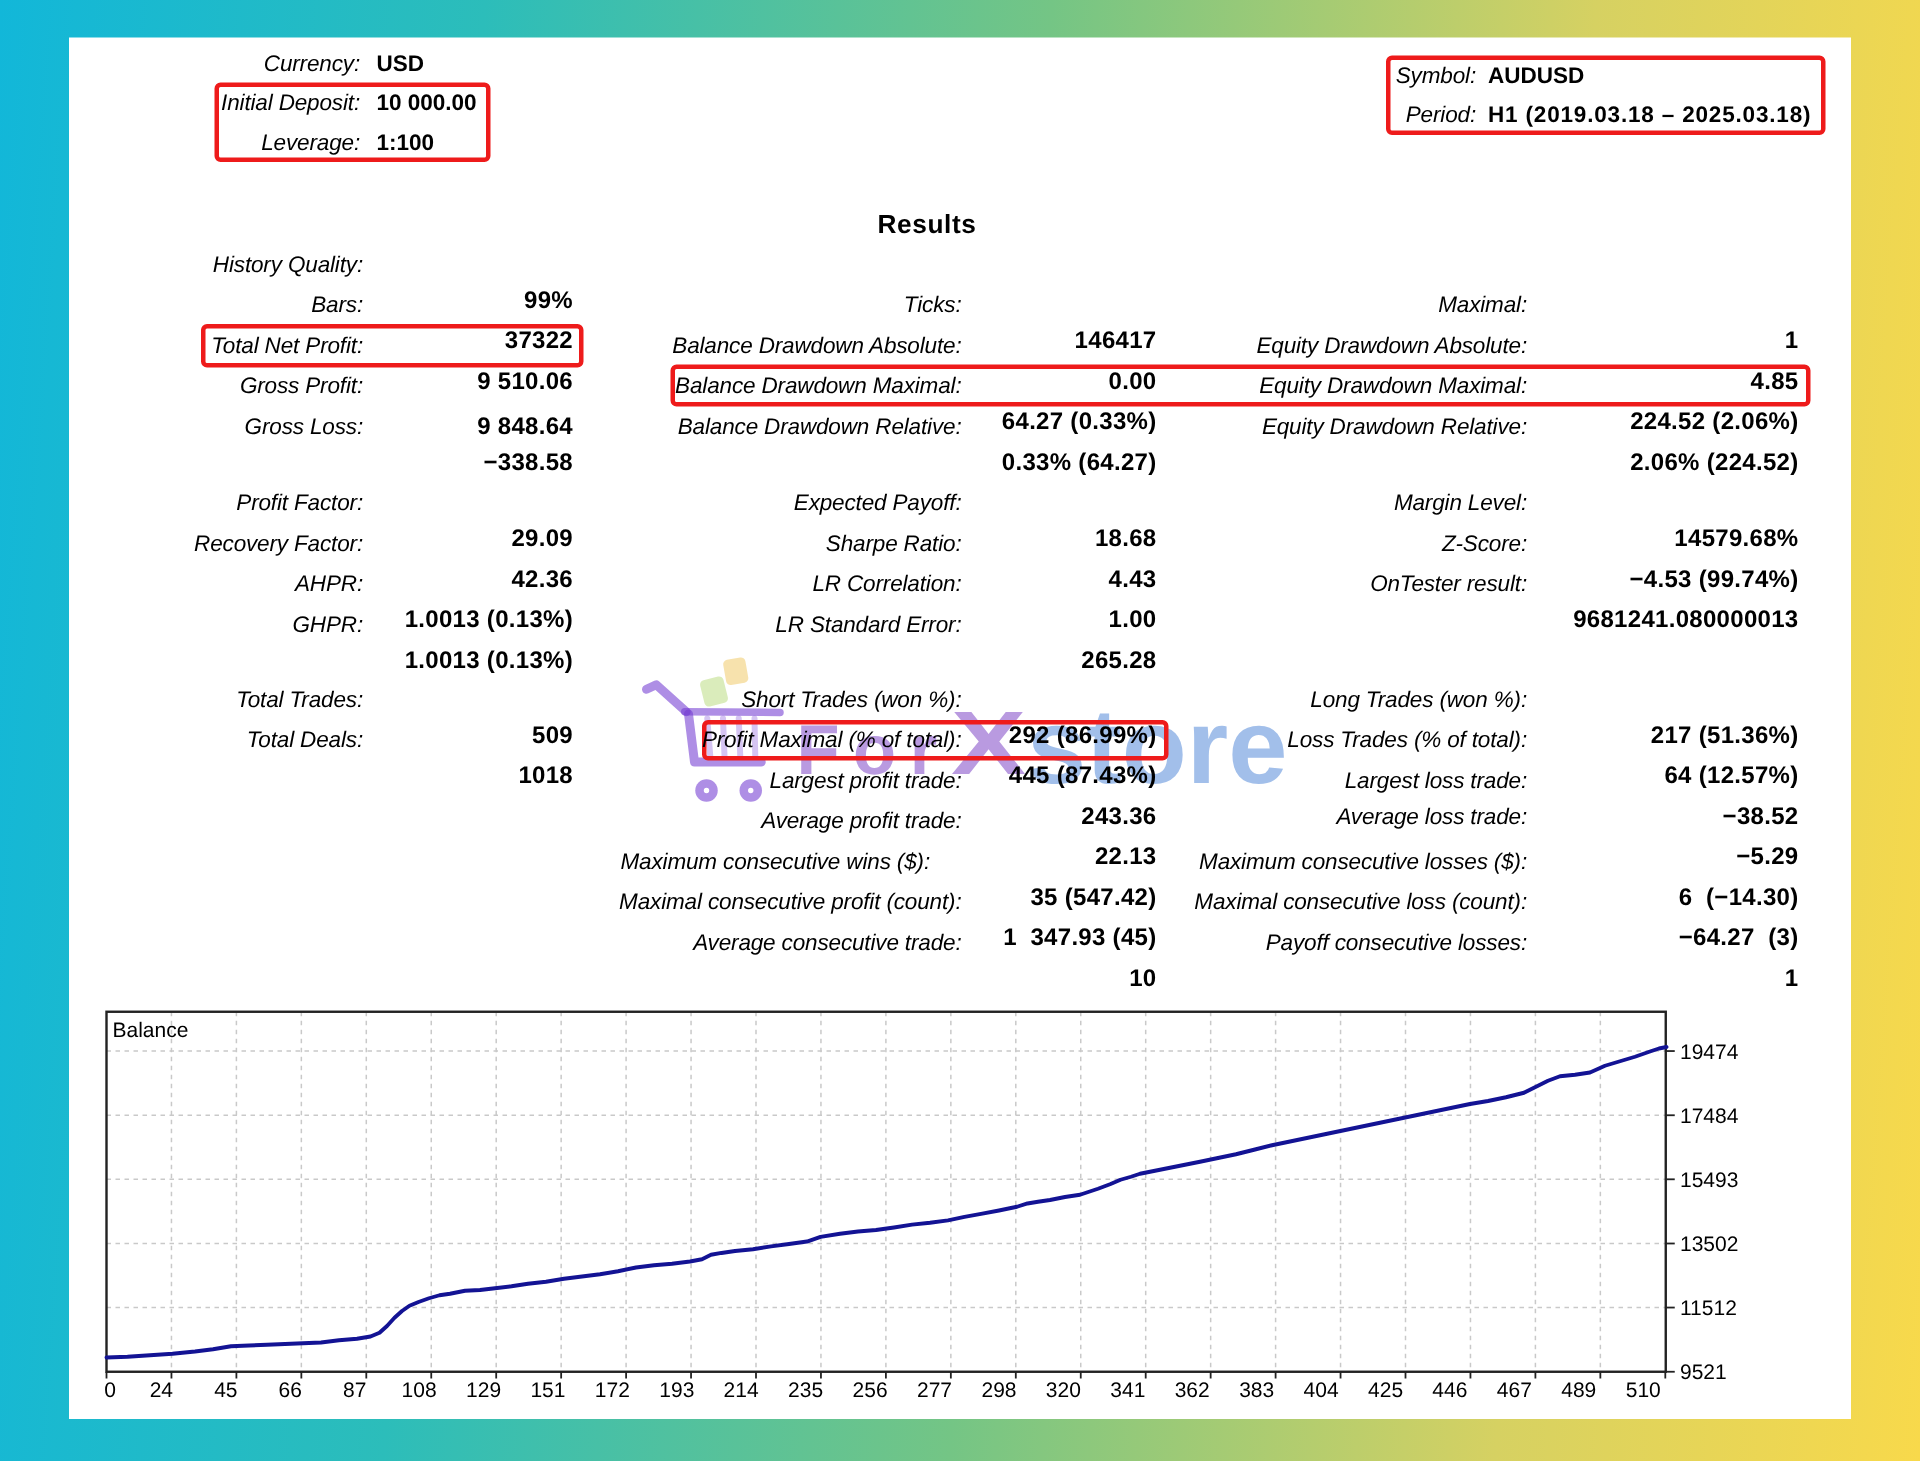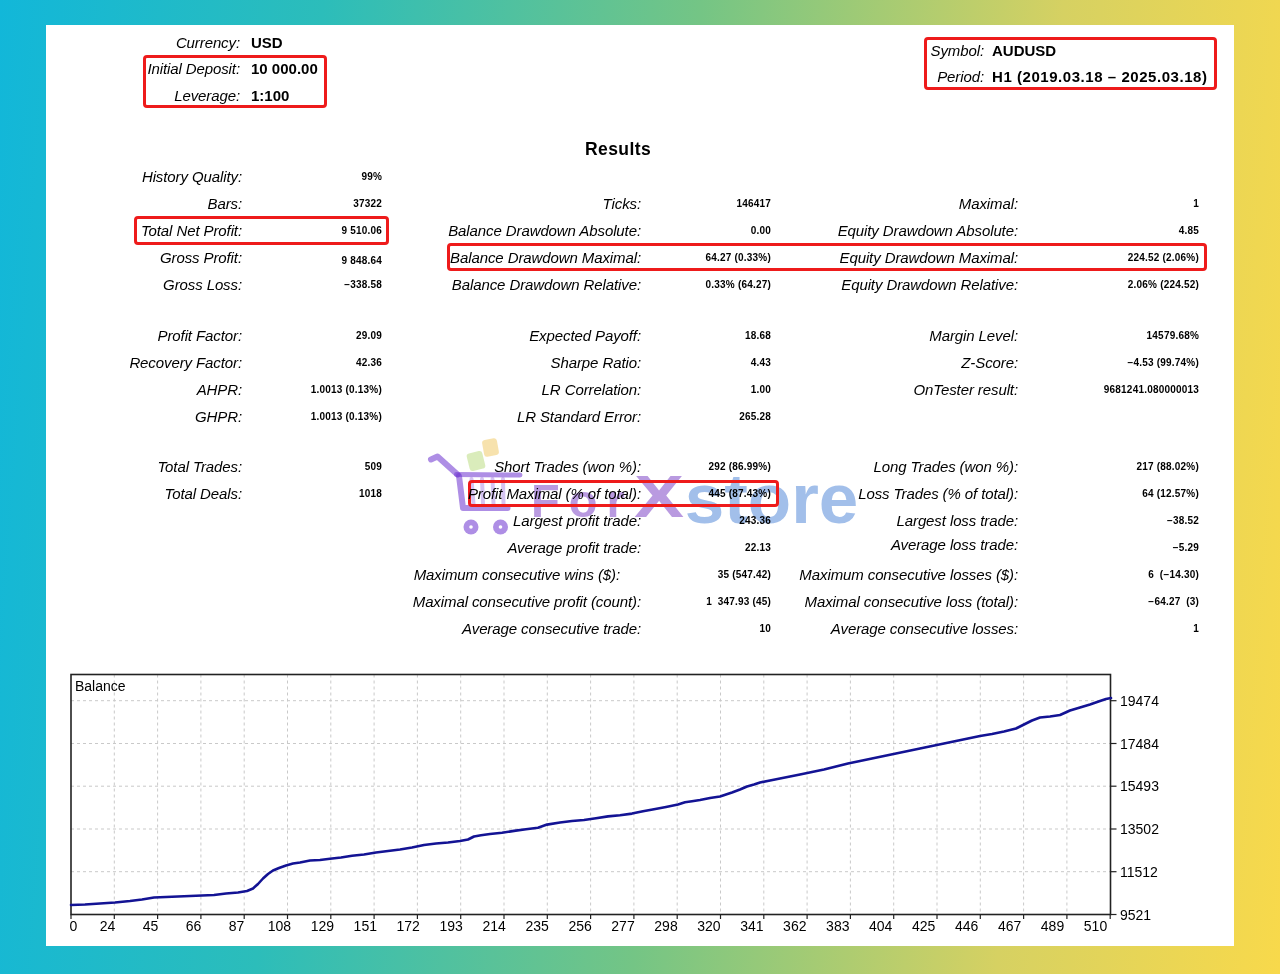--- a/index.html
+++ b/index.html
@@ -4,21 +4,21 @@
 html,body{margin:0;padding:0;}
 body{width:1280px;height:974px;position:relative;overflow:hidden;
  font-family:"Liberation Sans",sans-serif;
  background:linear-gradient(94deg,#12b7d9 0%,#2cbdba 24%,#74c585 52%,#d6d162 79%,#f8d94b 100%);}
 .panel{position:absolute;left:46px;top:25px;width:1188px;height:921px;background:#fff;}
 .t{position:absolute;white-space:nowrap;line-height:26px;height:26px;color:#000;}
 .lb{font-size:15px;letter-spacing:-0.1px;font-style:italic;}
 .vl{font-size:15px;font-weight:bold;}
 .vlp{font-size:15px;font-weight:bold;letter-spacing:.55px;}
 .ls11{letter-spacing:.8px;}
-.vb{font-size:10px;font-weight:bold;letter-spacing:.2px;}
+.vb{font-size:16px;font-weight:bold;letter-spacing:.2px;margin-top:24px;}
 .rbox{position:absolute;border:3px solid #ee1b1b;border-radius:4px;box-sizing:border-box;}
 .title{position:absolute;font-size:17.5px;font-weight:bold;letter-spacing:.4px;color:#000;}
 .ct{font-family:"Liberation Sans",sans-serif;font-size:14px;fill:#000;}
 .chart{position:absolute;left:60px;top:658px;}
 .wm{position:absolute;left:0;top:0;width:1280px;height:974px;}
 </style></head><body>
 <div class="panel"></div>
 
 <div class="wm">
 <div style="position:absolute;left:468px;top:452px;width:16px;height:18px;background:rgba(150,200,60,.35);border-radius:3px;transform:rotate(-14deg)"></div>
@@ -118,32 +118,32 @@
 <div class="t vb" style="right:81px;top:245.0px">224.52 (2.06%)</div>
 <div class="t lb" style="right:262px;top:272.0px">Equity Drawdown Relative:</div>
 <div class="t vb" style="right:81px;top:272.0px">2.06% (224.52)</div>
 <div class="t lb" style="right:262px;top:322.5px">Margin Level:</div>
 <div class="t vb" style="right:81px;top:322.5px">14579.68%</div>
 <div class="t lb" style="right:262px;top:349.5px">Z-Score:</div>
 <div class="t vb" style="right:81px;top:349.5px">−4.53 (99.74%)</div>
 <div class="t lb" style="right:262px;top:376.5px">OnTester result:</div>
 <div class="t vb ls11" style="right:81px;top:376.5px">9681241.080000013</div>
 <div class="t lb" style="right:262px;top:453.5px">Long Trades (won %):</div>
-<div class="t vb" style="right:81px;top:453.5px">217 (88.02%)</div>
+<div class="t vb" style="right:81px;top:453.5px">217 (51.36%)</div>
 <div class="t lb" style="right:262px;top:480.5px">Loss Trades (% of total):</div>
 <div class="t vb" style="right:81px;top:480.5px">64 (12.57%)</div>
 <div class="t lb" style="right:262px;top:507.5px">Largest loss trade:</div>
 <div class="t vb" style="right:81px;top:507.5px">−38.52</div>
 <div class="t lb" style="right:262px;top:532px">Average loss trade:</div>
 <div class="t vb" style="right:81px;top:534.5px">−5.29</div>
 <div class="t lb" style="right:262px;top:561.5px">Maximum consecutive losses ($):</div>
 <div class="t vb" style="right:81px;top:561.5px">6 (−14.30)</div>
-<div class="t lb" style="right:262px;top:588.5px">Maximal consecutive loss (total):</div>
+<div class="t lb" style="right:262px;top:588.5px">Maximal consecutive loss (count):</div>
 <div class="t vb" style="right:81px;top:588.5px">−64.27 (3)</div>
-<div class="t lb" style="right:262px;top:615.5px">Average consecutive losses:</div>
+<div class="t lb" style="right:262px;top:615.5px">Payoff consecutive losses:</div>
 <div class="t vb" style="right:81px;top:615.5px">1</div>
 <svg class="chart" width="1190" height="310" viewBox="0 0 1190 310" xmlns="http://www.w3.org/2000/svg">
 <line x1="54.3" y1="16.5" x2="54.3" y2="256.5" stroke="#c9c9c9" stroke-width="1" stroke-dasharray="3 3"></line>
 <line x1="97.6" y1="16.5" x2="97.6" y2="256.5" stroke="#c9c9c9" stroke-width="1" stroke-dasharray="3 3"></line>
 <line x1="140.9" y1="16.5" x2="140.9" y2="256.5" stroke="#c9c9c9" stroke-width="1" stroke-dasharray="3 3"></line>
 <line x1="184.2" y1="16.5" x2="184.2" y2="256.5" stroke="#c9c9c9" stroke-width="1" stroke-dasharray="3 3"></line>
 <line x1="227.5" y1="16.5" x2="227.5" y2="256.5" stroke="#c9c9c9" stroke-width="1" stroke-dasharray="3 3"></line>
 <line x1="270.8" y1="16.5" x2="270.8" y2="256.5" stroke="#c9c9c9" stroke-width="1" stroke-dasharray="3 3"></line>
 <line x1="314.1" y1="16.5" x2="314.1" y2="256.5" stroke="#c9c9c9" stroke-width="1" stroke-dasharray="3 3"></line>
 <line x1="357.4" y1="16.5" x2="357.4" y2="256.5" stroke="#c9c9c9" stroke-width="1" stroke-dasharray="3 3"></line>

